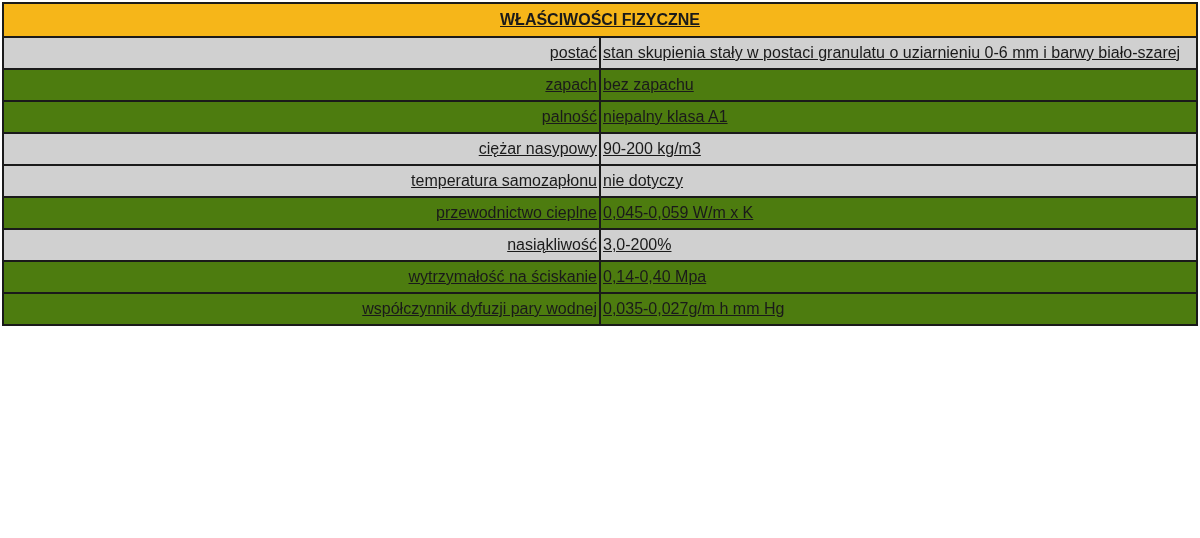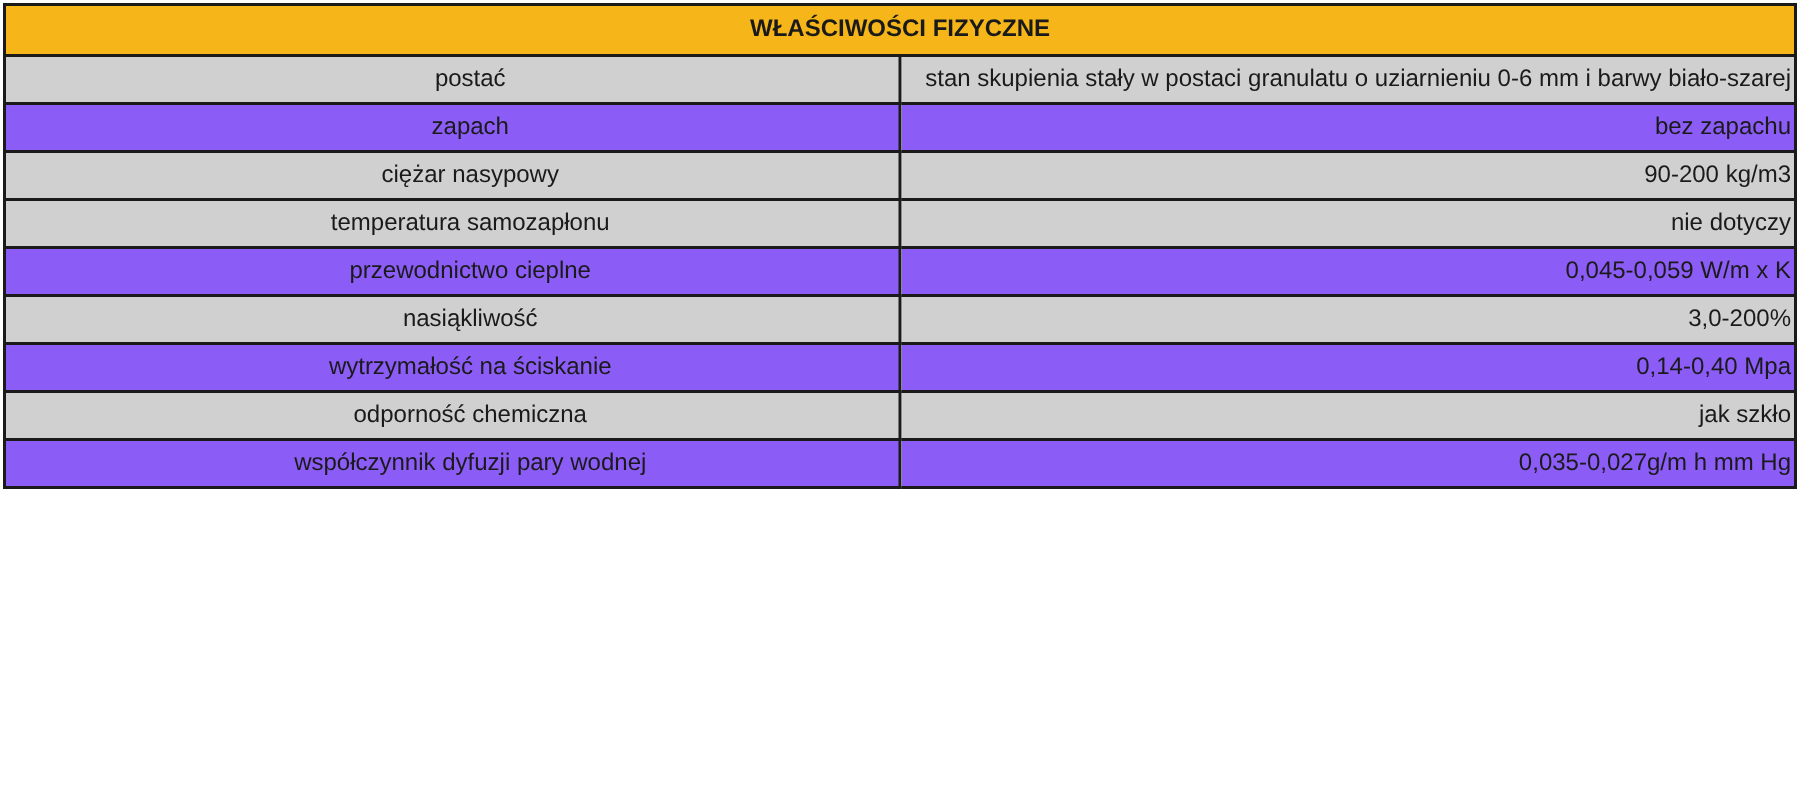--- a/index.html
+++ b/index.html
@@ -12,48 +12,53 @@
   }
   td {
     border: 2px solid #1a1a1a;
     font-size: 16px;
     color: #1a1a1a;
     padding: 0 2px;
     height: 30px;
     line-height: 30px;
     white-space: nowrap;
     overflow: hidden;
+    text-decoration: underline;
   }
   td.title {
     background: #f6b619;
     text-align: center;
     font-weight: bold;
     font-size: 16px;
     height: 32px;
   }
-  td.label { width: 342px; text-align: center; padding-left: 26px; }
-  td.value { text-align: right; }
+  td.label { width: 342px; text-align: right; padding-left: 26px; }
+  td.value { text-align: left; }
   tr.gray td { background: #d0d0d0; }
-  tr.white td { background: #8b5cf6; }
+  tr.white td { background: #4d7c0f; }
 </style>
 </head>
 <body>
 
 <table>
   <tbody>
       <tr>
     <td class="title" colspan="2">WŁAŚCIWOŚCI FIZYCZNE</td>
   </tr>
   <tr class="gray">
     <td class="label">postać</td>
     <td class="value">stan skupienia stały w postaci granulatu o uziarnieniu 0-6 mm i barwy biało-szarej</td>
   </tr>
   <tr class="white">
     <td class="label">zapach</td>
     <td class="value">bez zapachu</td>
+  </tr>
+  <tr class="white">
+    <td class="label">palność</td>
+    <td class="value">niepalny klasa A1</td>
   </tr>
   <tr class="gray">
     <td class="label">ciężar nasypowy</td>
     <td class="value">90-200 kg/m3</td>
   </tr>
   <tr class="gray">
     <td class="label">temperatura samozapłonu</td>
     <td class="value">nie dotyczy</td>
   </tr>
   <tr class="white">
@@ -61,22 +66,18 @@
     <td class="value">0,045-0,059 W/m x K</td>
   </tr>
   <tr class="gray">
     <td class="label">nasiąkliwość</td>
     <td class="value">3,0-200%</td>
   </tr>
   <tr class="white">
     <td class="label">wytrzymałość na ściskanie</td>
     <td class="value">0,14-0,40 Mpa</td>
   </tr>
-  <tr class="gray">
-    <td class="label">odporność chemiczna</td>
-    <td class="value">jak szkło</td>
-  </tr>
   <tr class="white">
     <td class="label">współczynnik dyfuzji pary wodnej</td>
     <td class="value">0,035-0,027g/m h mm Hg</td>
   </tr>
 </tbody>
   </table>
 
 </body></html>

